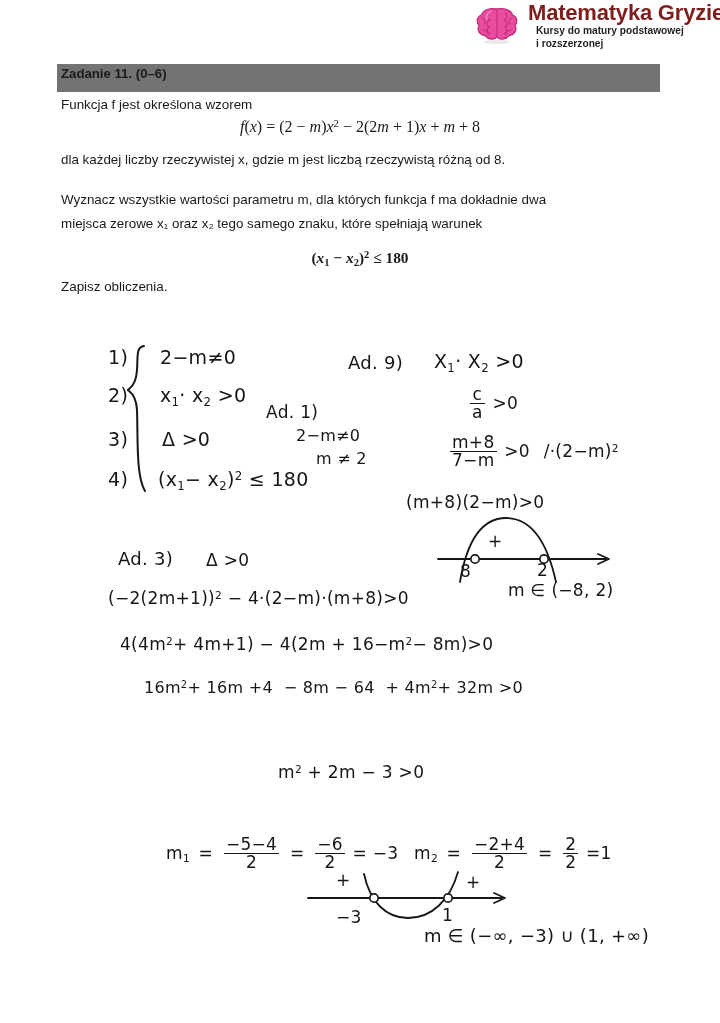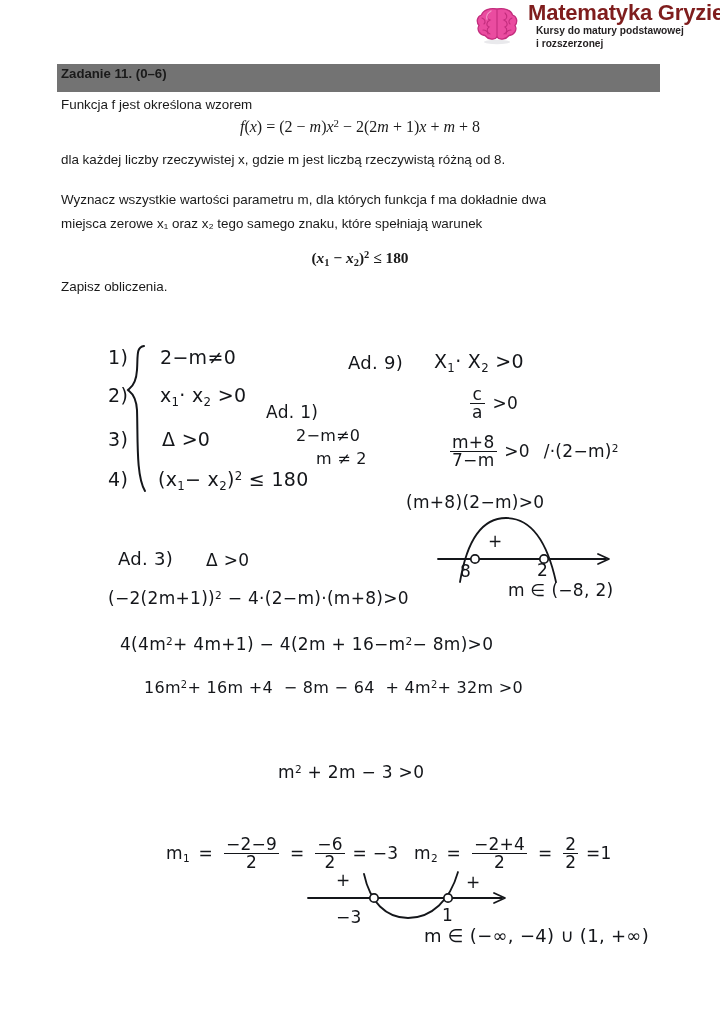--- a/index.html
+++ b/index.html
@@ -248,21 +248,21 @@
 
   <div class="hw" style="left:108px; top:588px; font-size:17px;">(−2(2m+1))<span class="sp">2</span> − 4·(2−m)·(m+8)&gt;0</div>
   <div class="hw" style="left:120px; top:634px; font-size:17px;">4(4m<span class="sp">2</span>+ 4m+1) − 4(2m + 16−m<span class="sp">2</span>− 8m)&gt;0</div>
   <div class="hw" style="left:144px; top:678px; font-size:16px;">16m<span class="sp">2</span>+ 16m +4 &nbsp;− 8m − 64 &nbsp;+ 4m<span class="sp">2</span>+ 32m &gt;0</div>
   <div class="hw" style="left:278px; top:762px; font-size:17px;">m<span class="sp">2</span> + 2m − 3 &gt;0</div>
 
 
   <div class="hw" style="left:166px; top:836px; font-size:17px;">
     <span>m<span class="sb">1</span></span>
     <span style="margin:0 3px;">=</span>
-    <span class="frac"><span class="num">−2−9</span><span class="den">2</span></span>
+    <span class="frac"><span class="num">−5−4</span><span class="den">2</span></span>
     <span style="margin:0 3px;">=</span>
     <span class="frac"><span class="num">−6</span><span class="den">2</span></span>
     <span>= −3</span>
   </div>
 
   <div class="hw" style="left:414px; top:836px; font-size:17px;">
     <span>m<span class="sb">2</span></span>
     <span style="margin:0 3px;">=</span>
     <span class="frac"><span class="num">−2+4</span><span class="den">2</span></span>
     <span style="margin:0 3px;">=</span>
@@ -275,14 +275,14 @@
     <path d="M196 25 L207 30 L196 35" fill="none" stroke="#14161a" stroke-width="1.8" stroke-linecap="round" stroke-linejoin="round"></path>
     <path d="M66 6 C72 34 88 50 110 50 C134 50 152 32 160 4" fill="none" stroke="#14161a" stroke-width="1.8" stroke-linecap="round"></path>
     <circle cx="76" cy="30" r="4.2" fill="#ffffff" stroke="#14161a" stroke-width="1.7"></circle>
     <circle cx="150" cy="30" r="4.2" fill="#ffffff" stroke="#14161a" stroke-width="1.7"></circle>
   </svg>
   <div class="hw" style="left:336px; top:870px; font-size:17px;">+</div>
   <div class="hw" style="left:466px; top:872px; font-size:17px;">+</div>
   <div class="hw" style="left:336px; top:907px; font-size:17px;">−3</div>
   <div class="hw" style="left:442px; top:905px; font-size:17px;">1</div>
 
-  <div class="hw" style="left:424px; top:925px; font-size:18px;">m ∈ (−∞, −4) ∪ (1, +∞)</div>
+  <div class="hw" style="left:424px; top:925px; font-size:18px;">m ∈ (−∞, −3) ∪ (1, +∞)</div>
 </div>
 
 </body></html>

